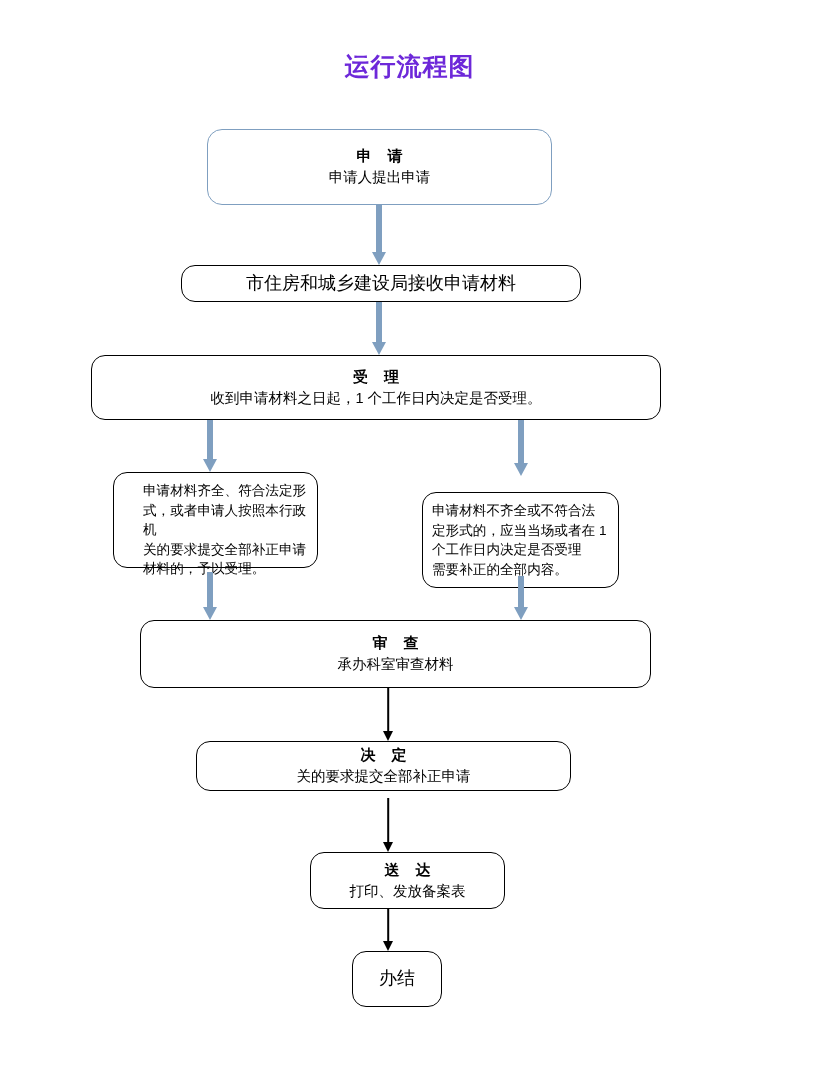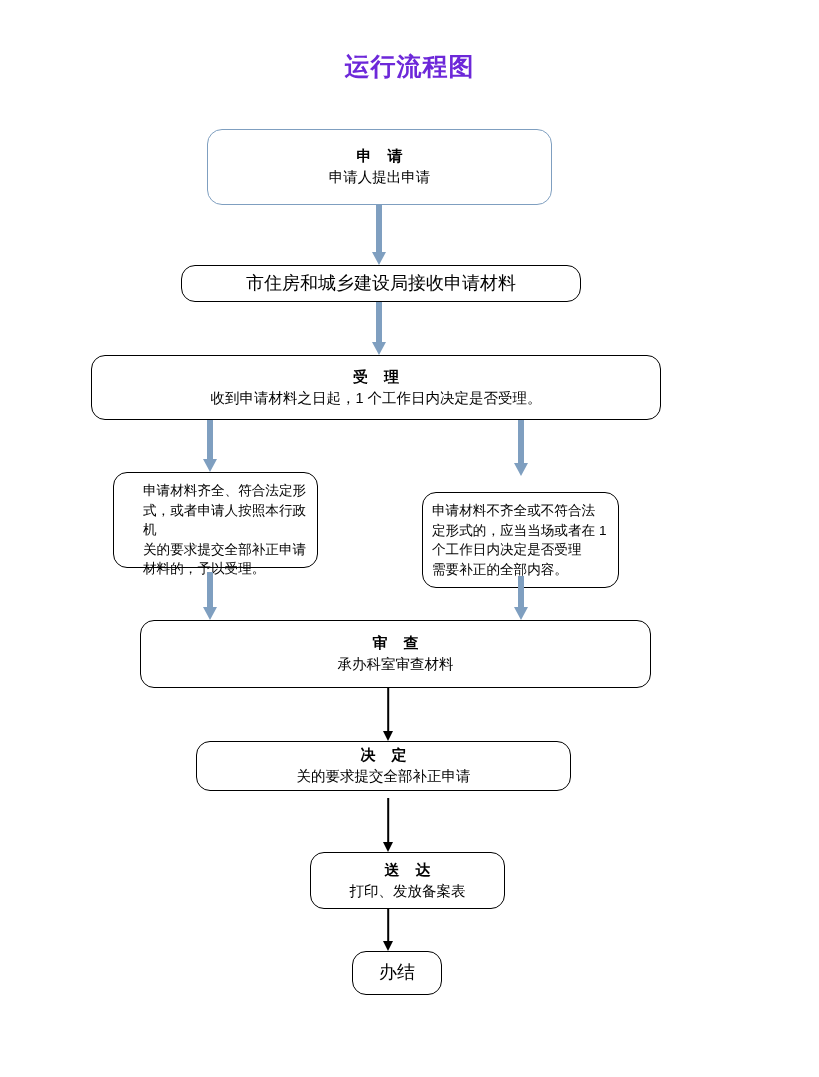--- a/index.html
+++ b/index.html
@@ -200,17 +200,17 @@
   <div class="node rounded" style="left:310px; top:852px; width:195px; height:57px;">
     <div class="heading">送  达</div>
     <div class="body-line">打印、发放备案表</div>
   </div>
 
   <div class="arrow black" style="left:381px; top:909px; width:14px; height:42px;">
     <div class="shaft" style="height:32px;"></div>
     <div class="head" style="border-top:10px solid #000000;"></div>
   </div>
 
-  <div class="node rounded" style="left:352px; top:951px; width:90px; height:44px;">
+  <div class="node rounded" style="left:352px; top:951px; width:90px; height:56px;">
     <div class="single">办结</div>
   </div>
 
 </div>
 
 </body></html>

